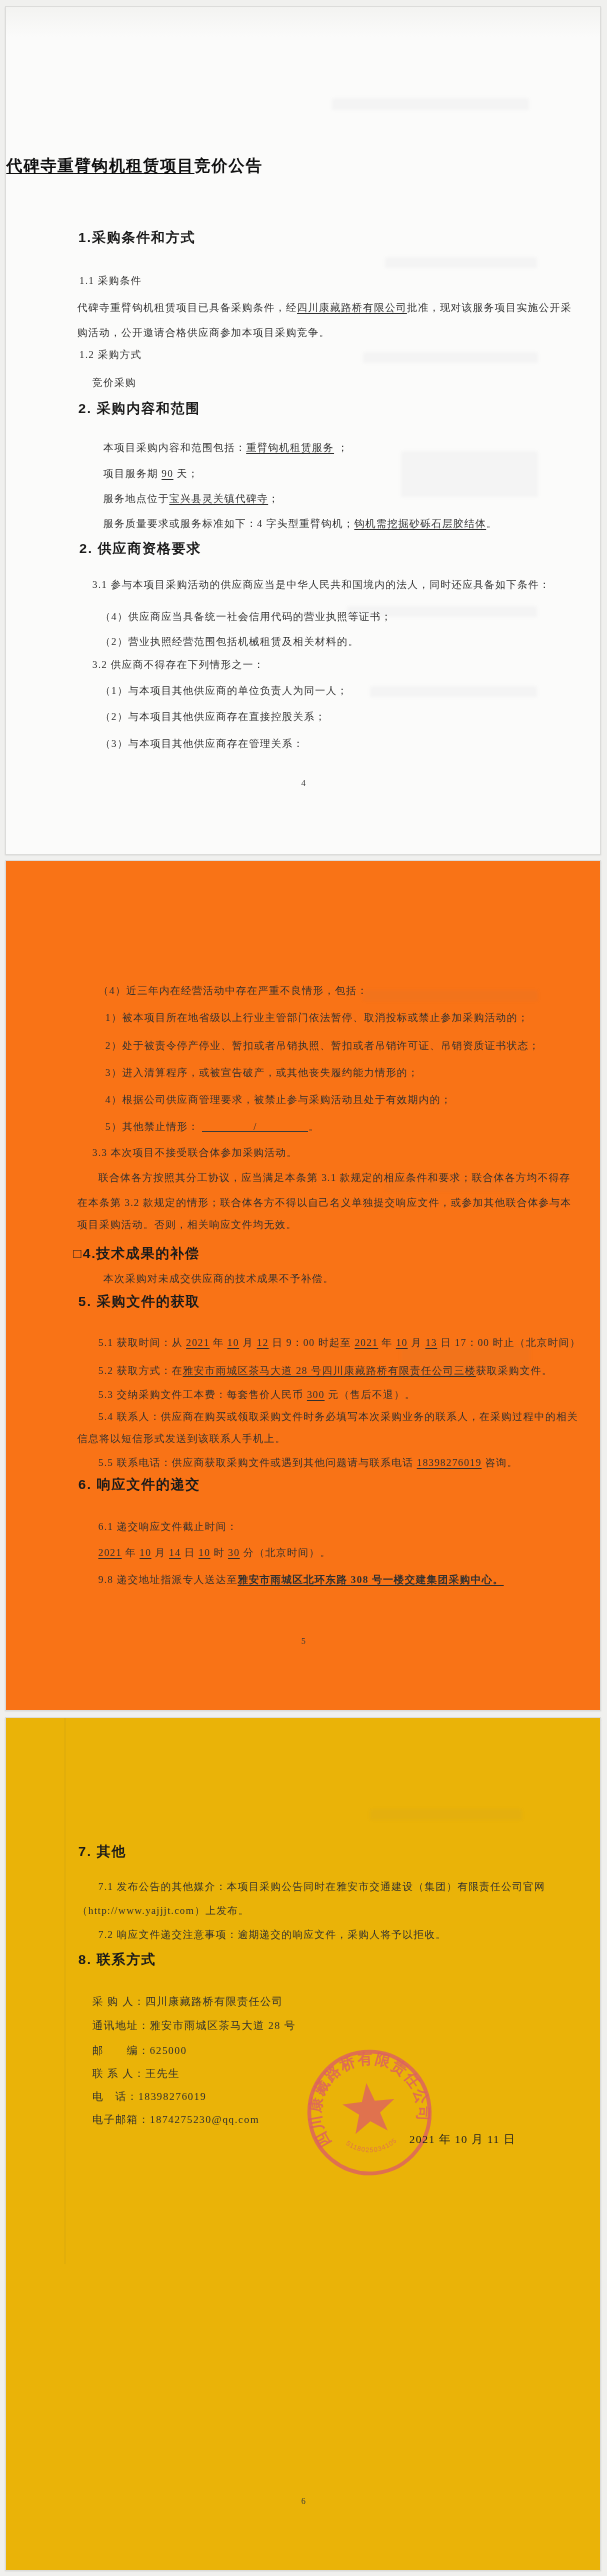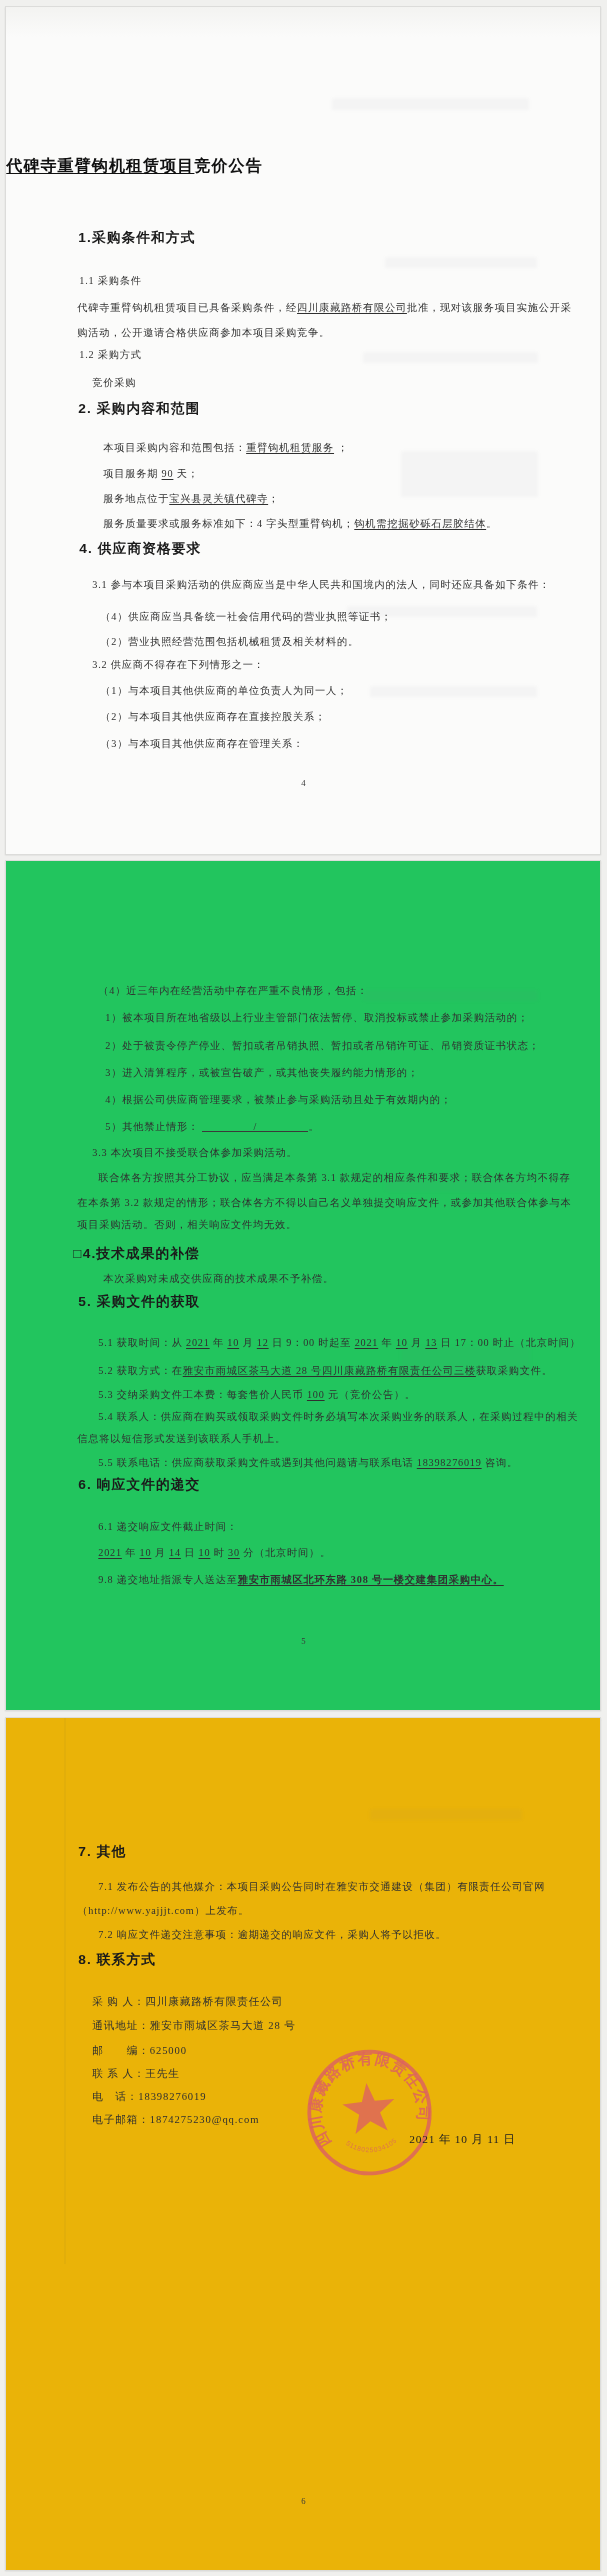--- a/index.html
+++ b/index.html
@@ -4,21 +4,21 @@
 <style>
   html,body{margin:0;padding:0;}
   body{
     width:607px;height:2576px;position:relative;
     background:#f0f0ee;
     font-family:"Liberation Serif","DejaVu Serif",serif;
     color:#2c2c2c;
   }
   .page{
     position:absolute;left:5.3px;width:596px;
-    background:#22c55e;
+    background:#f97316;
     border:0.8px solid #dcdcda;
     box-shadow:0 0.8px 1.5px rgba(0,0,0,.12);
     box-sizing:border-box;
     overflow:hidden;
   }
   #page1{top:6px;height:849px;background:linear-gradient(#f3f3f1,#fbfbfa 30px);}
   #page2{top:860px;height:851px;}
   #page3{top:1717px;height:854px;background:#eab308;}
   .t{position:absolute;font-size:10.2px;letter-spacing:0.8px;white-space:nowrap;color:#303030;}
   .h{position:absolute;font-family:"Liberation Sans","DejaVu Sans",sans-serif;
@@ -55,21 +55,21 @@
   <div class="t" style="top:319px;left:71px">购活动，公开邀请合格供应商参加本项目采购竞争。</div>
   <div class="t" style="top:341px;left:73px">1.2 采购方式</div>
   <div class="t" style="top:369px;left:86px">竞价采购</div>
 
   <div class="h" style="top:393px;left:72px">2. 采购内容和范围</div>
   <div class="t" style="top:434px;left:97px"><span>本项目采购内容和范围包括：</span><span class="u">重臂钩机租赁服务</span><span> ；</span></div>
   <div class="t" style="top:460px;left:97px"><span>项目服务期 </span><span class="u">90</span><span> 天；</span></div>
   <div class="t" style="top:485px;left:97px"><span>服务地点位于</span><span class="u">宝兴县灵关镇代碑寺</span><span>；</span></div>
   <div class="t" style="top:510px;left:97px"><span>服务质量要求或服务标准如下：4 字头型重臂钩机；</span><span class="u">钩机需挖掘砂砾石层胶结体</span><span>。</span></div>
 
-  <div class="h" style="top:533px;left:73px">4. 供应商资格要求</div>
+  <div class="h" style="top:533px;left:73px">2. 供应商资格要求</div>
   <div class="t" style="top:571px;left:86px">3.1 参与本项目采购活动的供应商应当是中华人民共和国境内的法人，同时还应具备如下条件：</div>
   <div class="t" style="top:603px;left:94px">（4）供应商应当具备统一社会信用代码的营业执照等证书；</div>
   <div class="t" style="top:628px;left:94px">（2）营业执照经营范围包括机械租赁及相关材料的。</div>
   <div class="t" style="top:651px;left:86px">3.2 供应商不得存在下列情形之一：</div>
   <div class="t" style="top:677px;left:94px">（1）与本项目其他供应商的单位负责人为同一人；</div>
   <div class="t" style="top:703px;left:94px">（2）与本项目其他供应商存在直接控股关系；</div>
   <div class="t" style="top:730px;left:94px">（3）与本项目其他供应商存在管理关系：</div>
 
   <div class="pageno" style="top:771px">4</div>
 </div>
@@ -89,21 +89,21 @@
   <div class="t" style="top:310px;left:92px">联合体各方按照其分工协议，应当满足本条第 3.1 款规定的相应条件和要求；联合体各方均不得存</div>
   <div class="t" style="top:335px;left:71px">在本条第 3.2 款规定的情形；联合体各方不得以自己名义单独提交响应文件，或参加其他联合体参与本</div>
   <div class="t" style="top:357px;left:71px">项目采购活动。否则，相关响应文件均无效。</div>
 
   <div class="h" style="top:384px;left:67px">□4.技术成果的补偿</div>
   <div class="t" style="top:411px;left:97px">本次采购对未成交供应商的技术成果不予补偿。</div>
 
   <div class="h" style="top:432px;left:72px">5. 采购文件的获取</div>
   <div class="t" style="top:475px;left:92px"><span>5.1 获取时间：从 </span><span class="u">2021</span><span> 年 </span><span class="u">10</span><span> 月 </span><span class="u">12</span><span> 日 9：00 时起至 </span><span class="u">2021</span><span> 年 </span><span class="u">10</span><span> 月 </span><span class="u">13</span><span> 日 17：00 时止（北京时间）</span></div>
   <div class="t" style="top:503px;left:92px"><span>5.2 获取方式：在</span><span class="u">雅安市雨城区茶马大道 28 号四川康藏路桥有限责任公司三楼</span><span>获取采购文件。</span></div>
-  <div class="t" style="top:527px;left:92px"><span>5.3 交纳采购文件工本费：每套售价人民币 </span><span class="u">100</span><span> 元（竞价公告）。</span></div>
+  <div class="t" style="top:527px;left:92px"><span>5.3 交纳采购文件工本费：每套售价人民币 </span><span class="u">300</span><span> 元（售后不退）。</span></div>
   <div class="t" style="top:549px;left:92px">5.4 联系人：供应商在购买或领取采购文件时务必填写本次采购业务的联系人，在采购过程中的相关</div>
   <div class="t" style="top:571px;left:71px">信息将以短信形式发送到该联系人手机上。</div>
   <div class="t" style="top:595px;left:92px"><span>5.5 联系电话：供应商获取采购文件或遇到其他问题请与联系电话 </span><span class="u">18398276019</span><span> 咨询。</span></div>
 
   <div class="h" style="top:615px;left:72px">6. 响应文件的递交</div>
   <div class="t" style="top:659px;left:92px">6.1 递交响应文件截止时间：</div>
   <div class="t" style="top:685px;left:92px"><span class="u">2021</span><span> 年 </span><span class="u">10</span><span> 月 </span><span class="u">14</span><span> 日 </span><span class="u">10</span><span> 时 </span><span class="u">30</span><span> 分（北京时间）。</span></div>
   <div class="t" style="top:712px;left:92px"><span>9.8 递交地址指派专人送达至</span><span class="u bold">雅安市雨城区北环东路 308 号一楼交建集团采购中心。</span></div>
 
   <div class="pageno" style="top:775px">5</div>

